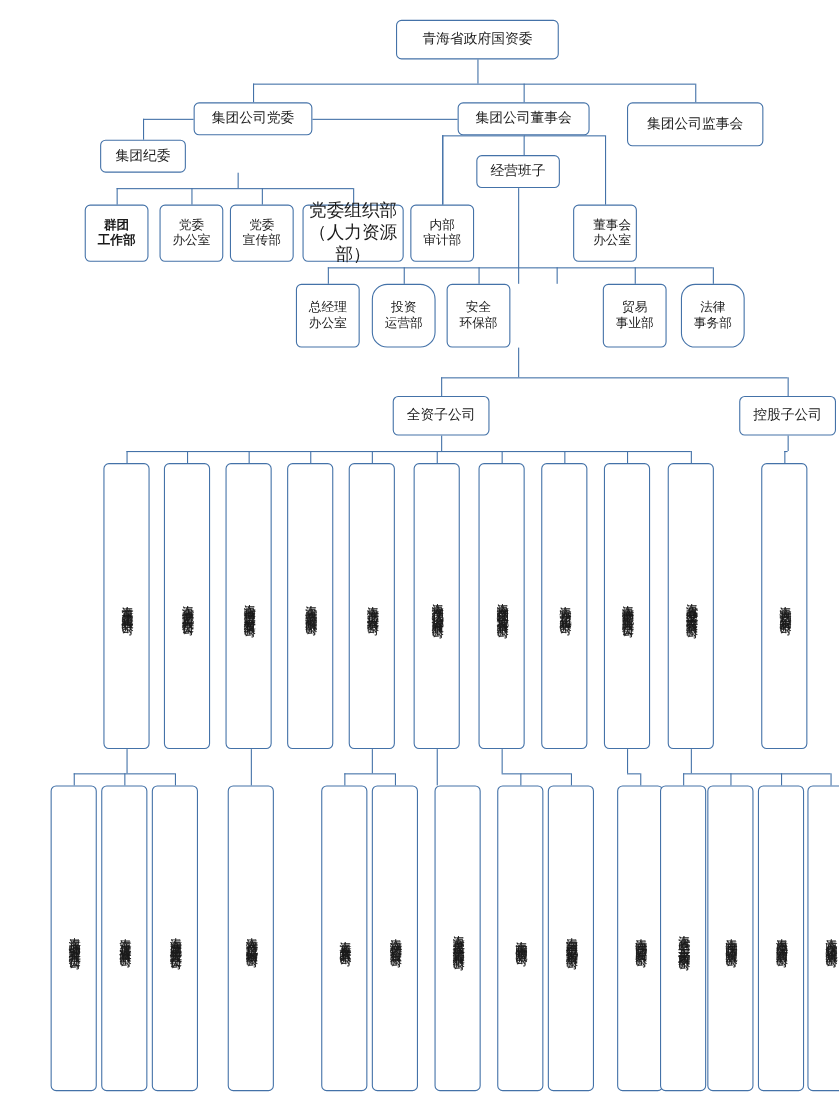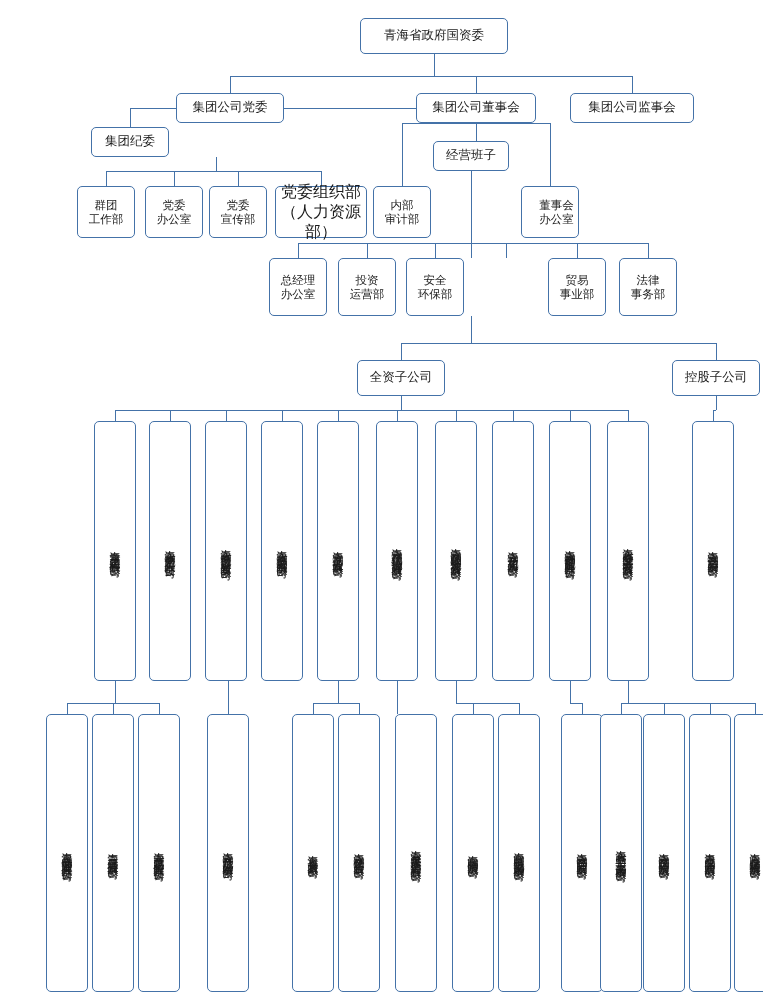--- a/index.html
+++ b/index.html
@@ -122,44 +122,44 @@
     <div class="line v" style="left: 558px; top: 703px; height: 11px; background: rgb(68, 114, 168);"></div>
     <div class="line v" style="left: 604px; top: 681px; height: 22px; background: rgb(68, 114, 168);"></div>
     <div class="line h" style="left: 597px; top: 703px; width: 134px; background: rgb(68, 114, 168);"></div>
     <div class="line v" style="left: 597px; top: 703px; height: 11px; background: rgb(68, 114, 168);"></div>
     <div class="line v" style="left: 640px; top: 703px; height: 11px; background: rgb(68, 114, 168);"></div>
     <div class="line v" style="left: 686px; top: 703px; height: 11px; background: rgb(68, 114, 168);"></div>
     <div class="line v" style="left: 731px; top: 703px; height: 11px; background: rgb(68, 114, 168);"></div>
     <div class="node t1" style="left: 336px; top: 18px; width: 148px; height: 36px;">青海省政府国资委</div>
     <div class="node t1" style="left: 152px; top: 93px; width: 108px; height: 30px;">集团公司党委</div>
     <div class="node t1" style="left: 392px; top: 93px; width: 120px; height: 30px;">集团公司董事会</div>
-    <div class="node t1" style="left: 546px; top: 93px; width: 124px; height: 30px;">集团公司监事会</div>
+    <div class="node t1" style="left: 546px; top: 93px; width: 124px; height: 40px;">集团公司监事会</div>
     <div class="node t1" style="left: 67px; top: 127px; width: 78px; height: 30px;">集团纪委</div>
     <div class="node t1" style="left: 409px; top: 141px; width: 76px; height: 30px;">经营班子</div>
-    <div class="node t2" style="left: 53px; top: 186px; width: 58px; height: 52px;">群团
+    <div class="node t2" style="left: 53px; top: 186px; width: 58px; height: 52px; font-weight: bold;">群团
 工作部</div>
     <div class="node t2" style="left: 121px; top: 186px; width: 58px; height: 52px;">党委
 办公室</div>
     <div class="node t2" style="left: 185px; top: 186px; width: 58px; height: 52px;">党委
 宣传部</div>
     <div class="node small" style="left: 251px; top: 186px; width: 92px; height: 52px;">党委组织部
 （人力资源部）</div>
     <div class="node t2" style="left: 349px; top: 186px; width: 58px; height: 52px;">内部
 审计部</div>
     <div class="node t2" style="left: 497px; top: 186px; width: 58px; height: 52px; padding-left: 14px;">董事会
 办公室</div>
     <div class="node t2" style="left: 245px; top: 258px; width: 58px; height: 58px;">总经理
 办公室</div>
-    <div class="node t2" style="left: 314px; top: 258px; width: 58px; height: 58px;">投资
+    <div class="node t2" style="left: 314px; top: 258px; width: 58px; height: 58px; border-radius: 14px;">投资
 运营部</div>
     <div class="node t2" style="left: 382px; top: 258px; width: 58px; height: 58px;">安全
 环保部</div>
     <div class="node t2" style="left: 524px; top: 258px; width: 58px; height: 58px;">贸易
 事业部</div>
-    <div class="node t2" style="left: 595px; top: 258px; width: 58px; height: 58px;">法律
+    <div class="node t2" style="left: 595px; top: 258px; width: 58px; height: 58px; border-radius: 13px;">法律
 事务部</div>
     <div class="node t1" style="left: 333px; top: 360px; width: 88px; height: 36px;">全资子公司</div>
     <div class="node t1" style="left: 648px; top: 360px; width: 88px; height: 36px;">控股子公司</div>
     <div class="node vert" style="left: 70px; top: 421px; width: 42px; height: 260px;">青海第三建筑工程有限公司</div>
     <div class="node vert" style="left: 125px; top: 421px; width: 42px; height: 260px;">青海省物产化工有限责任公司</div>
     <div class="node vert" style="left: 181px; top: 421px; width: 42px; height: 260px;">青海省物产民爆器材专卖有限公司</div>
     <div class="node vert" style="left: 237px; top: 421px; width: 42px; height: 260px;">青海省物产青物书院有限公司</div>
     <div class="node vert" style="left: 293px; top: 421px; width: 42px; height: 260px;">青海物产工业投资有限公司</div>
     <div class="node vert" style="left: 352px; top: 421px; width: 42px; height: 260px;">青海物产现代物流投资管理有限公司</div>
     <div class="node vert" style="left: 411px; top: 421px; width: 42px; height: 260px;">青海物产朝阳物流开发投资有限公司</div>

